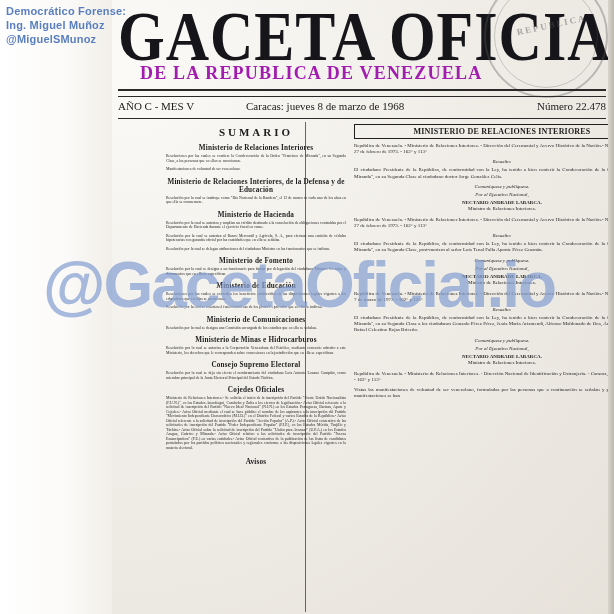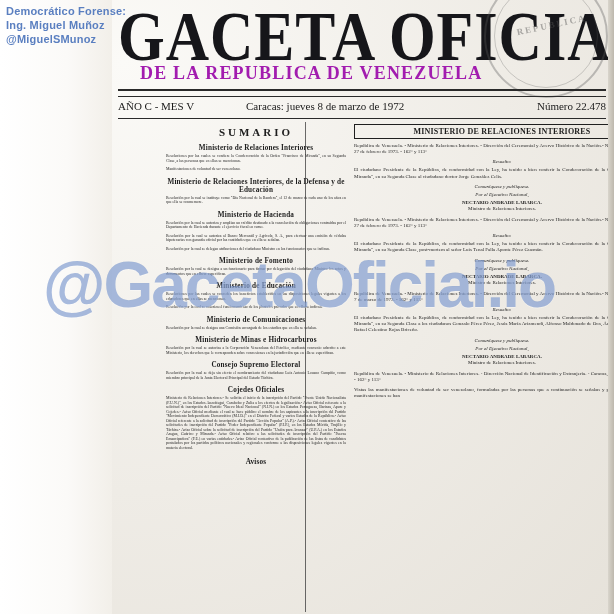--- a/index.html
+++ b/index.html
@@ -170,21 +170,21 @@
     <div class="gaceta-sub">DE LA REPUBLICA DE VENEZUELA</div>
   </div>
 
   <div class="rule" style="left:118px;top:89px;width:488px;height:2px;"></div>
   <div class="rule" style="left:118px;top:96px;width:488px;height:1px;"></div>
   <div class="rule" style="left:118px;top:118px;width:488px;height:1px;"></div>
   <div class="vert-rule"></div>
 
   <div class="hdrline">
     <span class="h-ano">AÑO C - MES V</span>
-    <span class="h-caracas">Caracas: jueves 8 de marzo de 1972</span>
+    <span class="h-caracas">Caracas: jueves 8 de marzo de 1968</span>
     <span class="h-num">Número 22.478</span>
   </div>
 
   <div class="col colA">
     <div class="t-sumario center">SUMARIO</div>
 
     <div class="sec">Ministerio de Relaciones Interiores</div>
     <div class="p dense">Resoluciones por las cuales se confiere la Condecoración de la Orden "Francisco de Miranda", en su Segunda Clase, a las personas que en ellas se mencionan.</div>
     <div class="p dense">Manifestaciones de voluntad de ser venezolano.</div>
 

